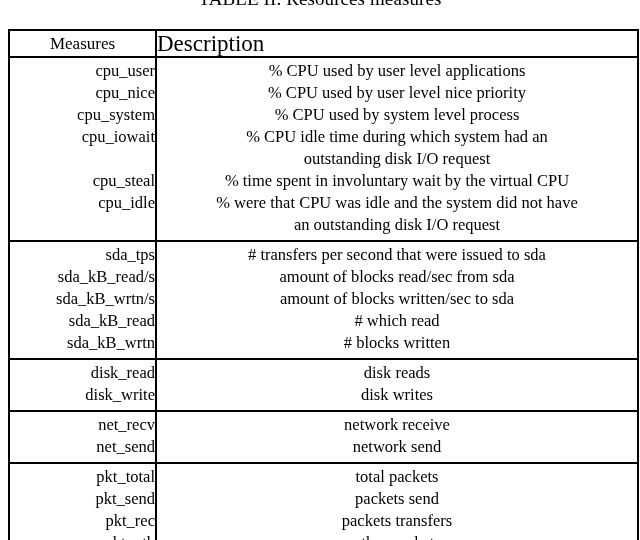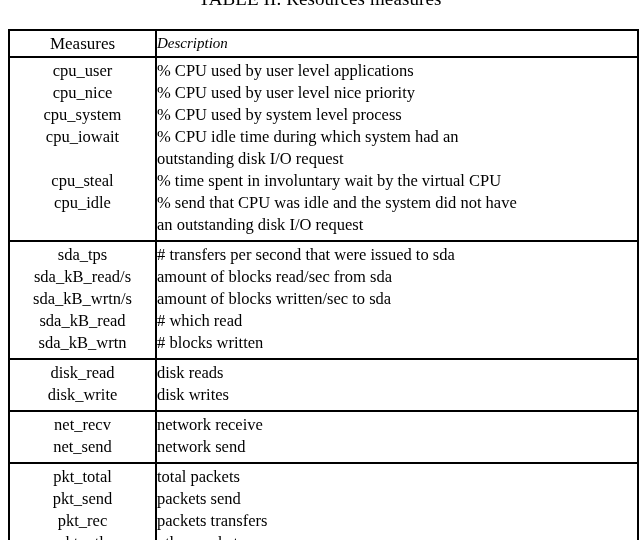--- a/index.html
+++ b/index.html
@@ -71,36 +71,36 @@
     padding: 0 6px;
   }
   td.cell-desc {
     text-align: left;
     padding: 0 4px 0 9px;
   }
 
   
   .head td { height: 25px; line-height: 25px; }
   .head .cell-measure { font-size: 17px; }
-  .head .cell-desc    { font-size: 15px; font-style: italic; }
+  .head .cell-desc    { font-size: 23px; }
 
   
   .m-list, .d-list {
     margin: 0;
     padding: 0;
     list-style: none;
   }
   .m-list li, .d-list li {
     height: 22px;
     line-height: 22px;
     white-space: nowrap;
     overflow: visible;
   }
-  .m-list li { text-align: center; }
-  .d-list li { text-align: left; }
+  .m-list li { text-align: right; }
+  .d-list li { text-align: center; }
   .spacer { visibility: hidden; }
 </style>
 </head>
 <body>
 
 <div class="page">
 
   <div class="caption">
     <span>TABLE II.  Resources measures</span>
   </div>
@@ -137,21 +137,21 @@
             </td>
             <td class="cell-desc">
               <ul class="d-list">
                 <li style="height: 2px; line-height: 2px;"></li>
                 <li>% CPU used by user level applications</li>
                 <li>% CPU used by user level nice priority</li>
                 <li>% CPU used by system level process</li>
                 <li>% CPU idle time during which system had an</li>
                 <li>outstanding disk I/O request</li>
                 <li>% time spent in involuntary wait by the virtual CPU</li>
-                <li>% send that CPU was idle and the system did not have</li>
+                <li>% were that CPU was idle and the system did not have</li>
                 <li>an outstanding disk I/O request</li>
                 <li style="height: 4px; line-height: 4px;"></li>
               </ul>
             </td>
           </tr>
         </tbody>
         <tbody class="band">
           <tr>
             <td class="cell-measure">
               <ul class="m-list">

